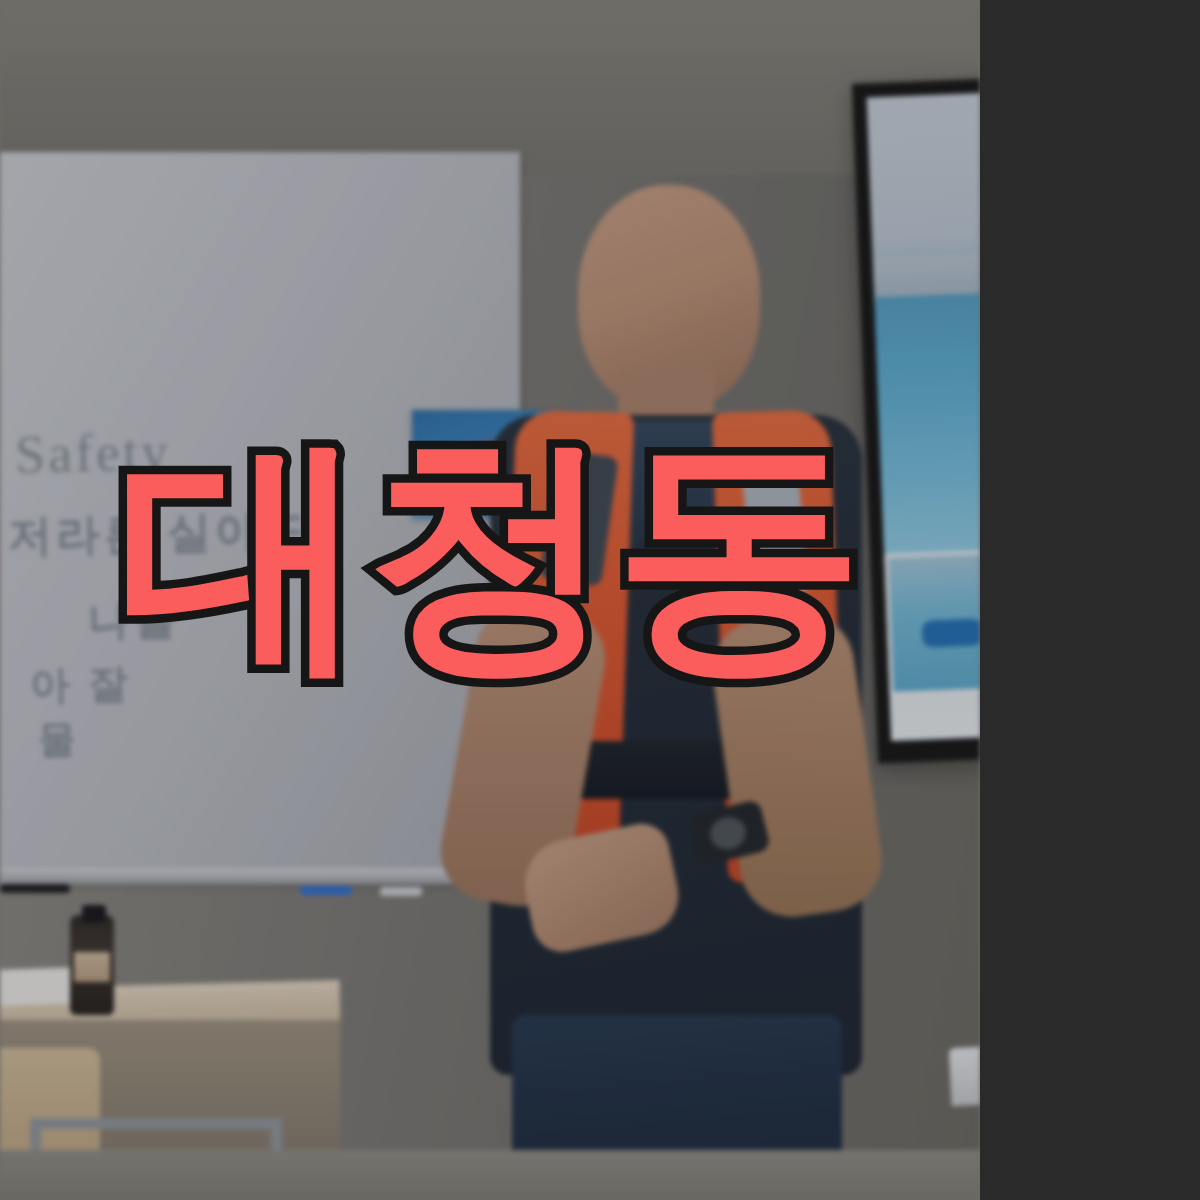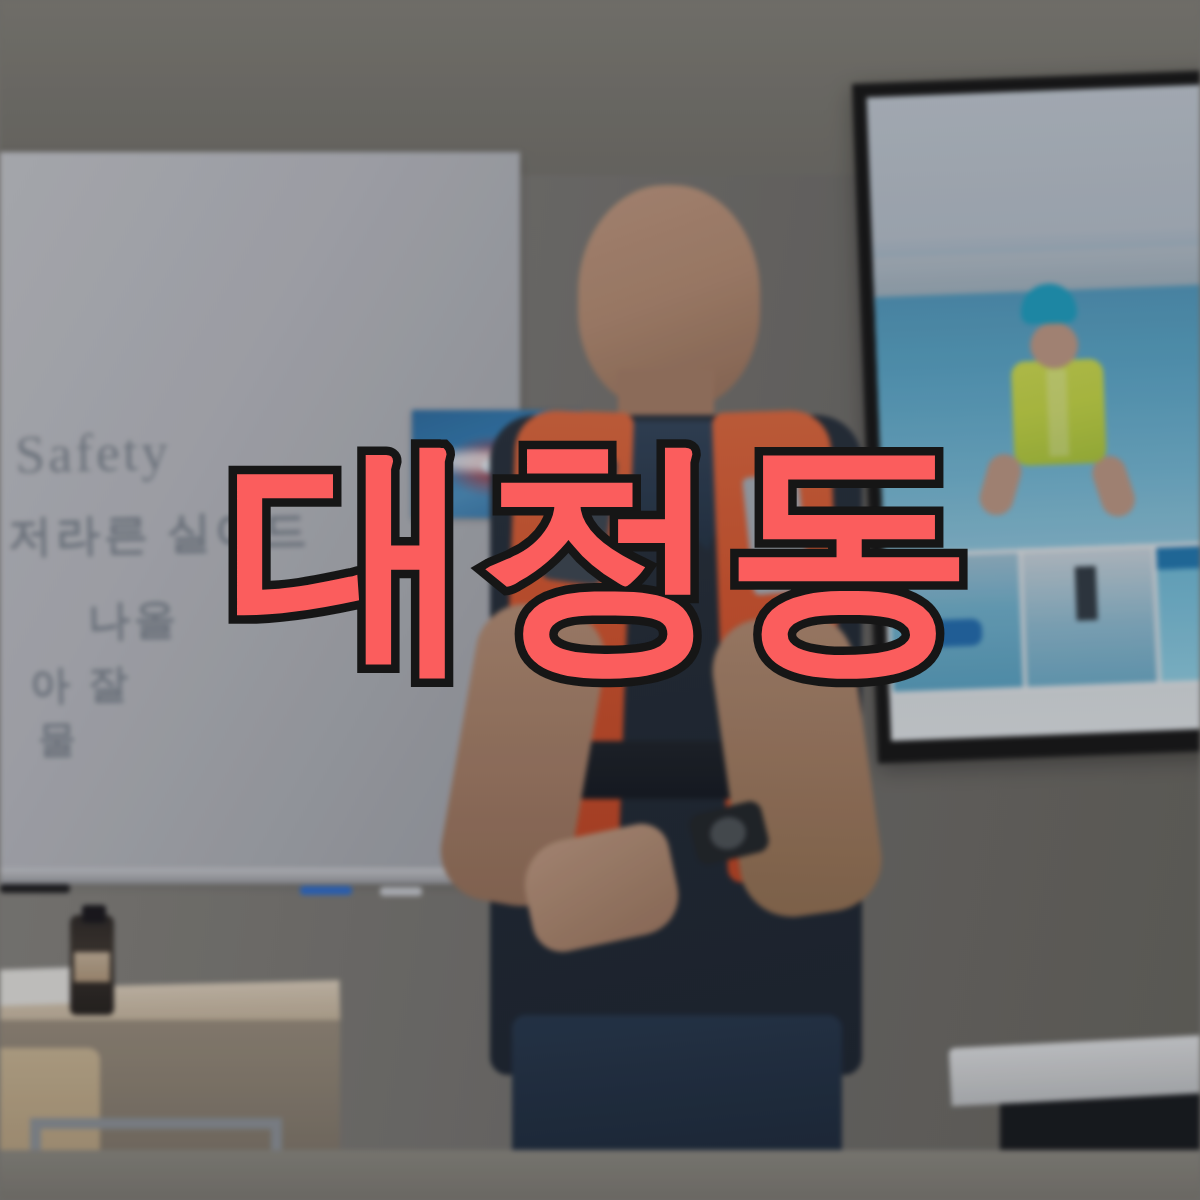--- a/index.html
+++ b/index.html
@@ -6,21 +6,21 @@
     margin: 0;
     padding: 0;
     background: #2a2a2a;
   }
   body {
     font-family: "Liberation Sans", sans-serif;
   }
 
   #poster {
     position: relative;
-    width: 1200px;
+    width: 980px;
     height: 1200px;
     overflow: hidden;
     background: #7c7a75;
   }
 
   
   .photo {
     position: absolute;
     inset: 0;
     overflow: hidden;

